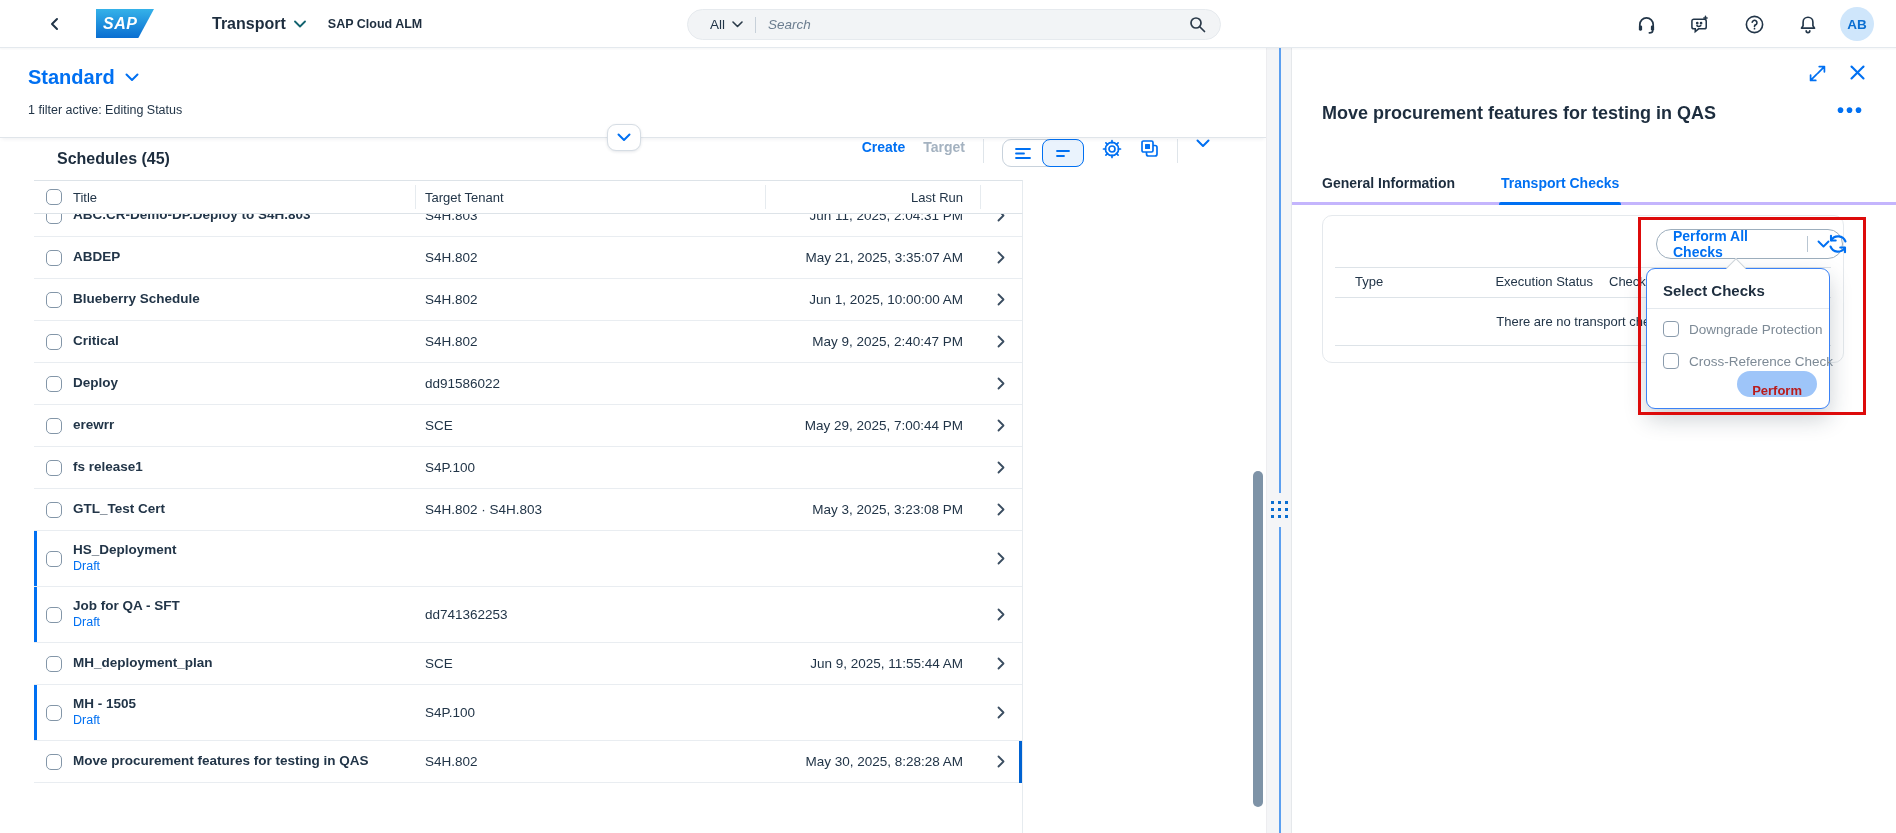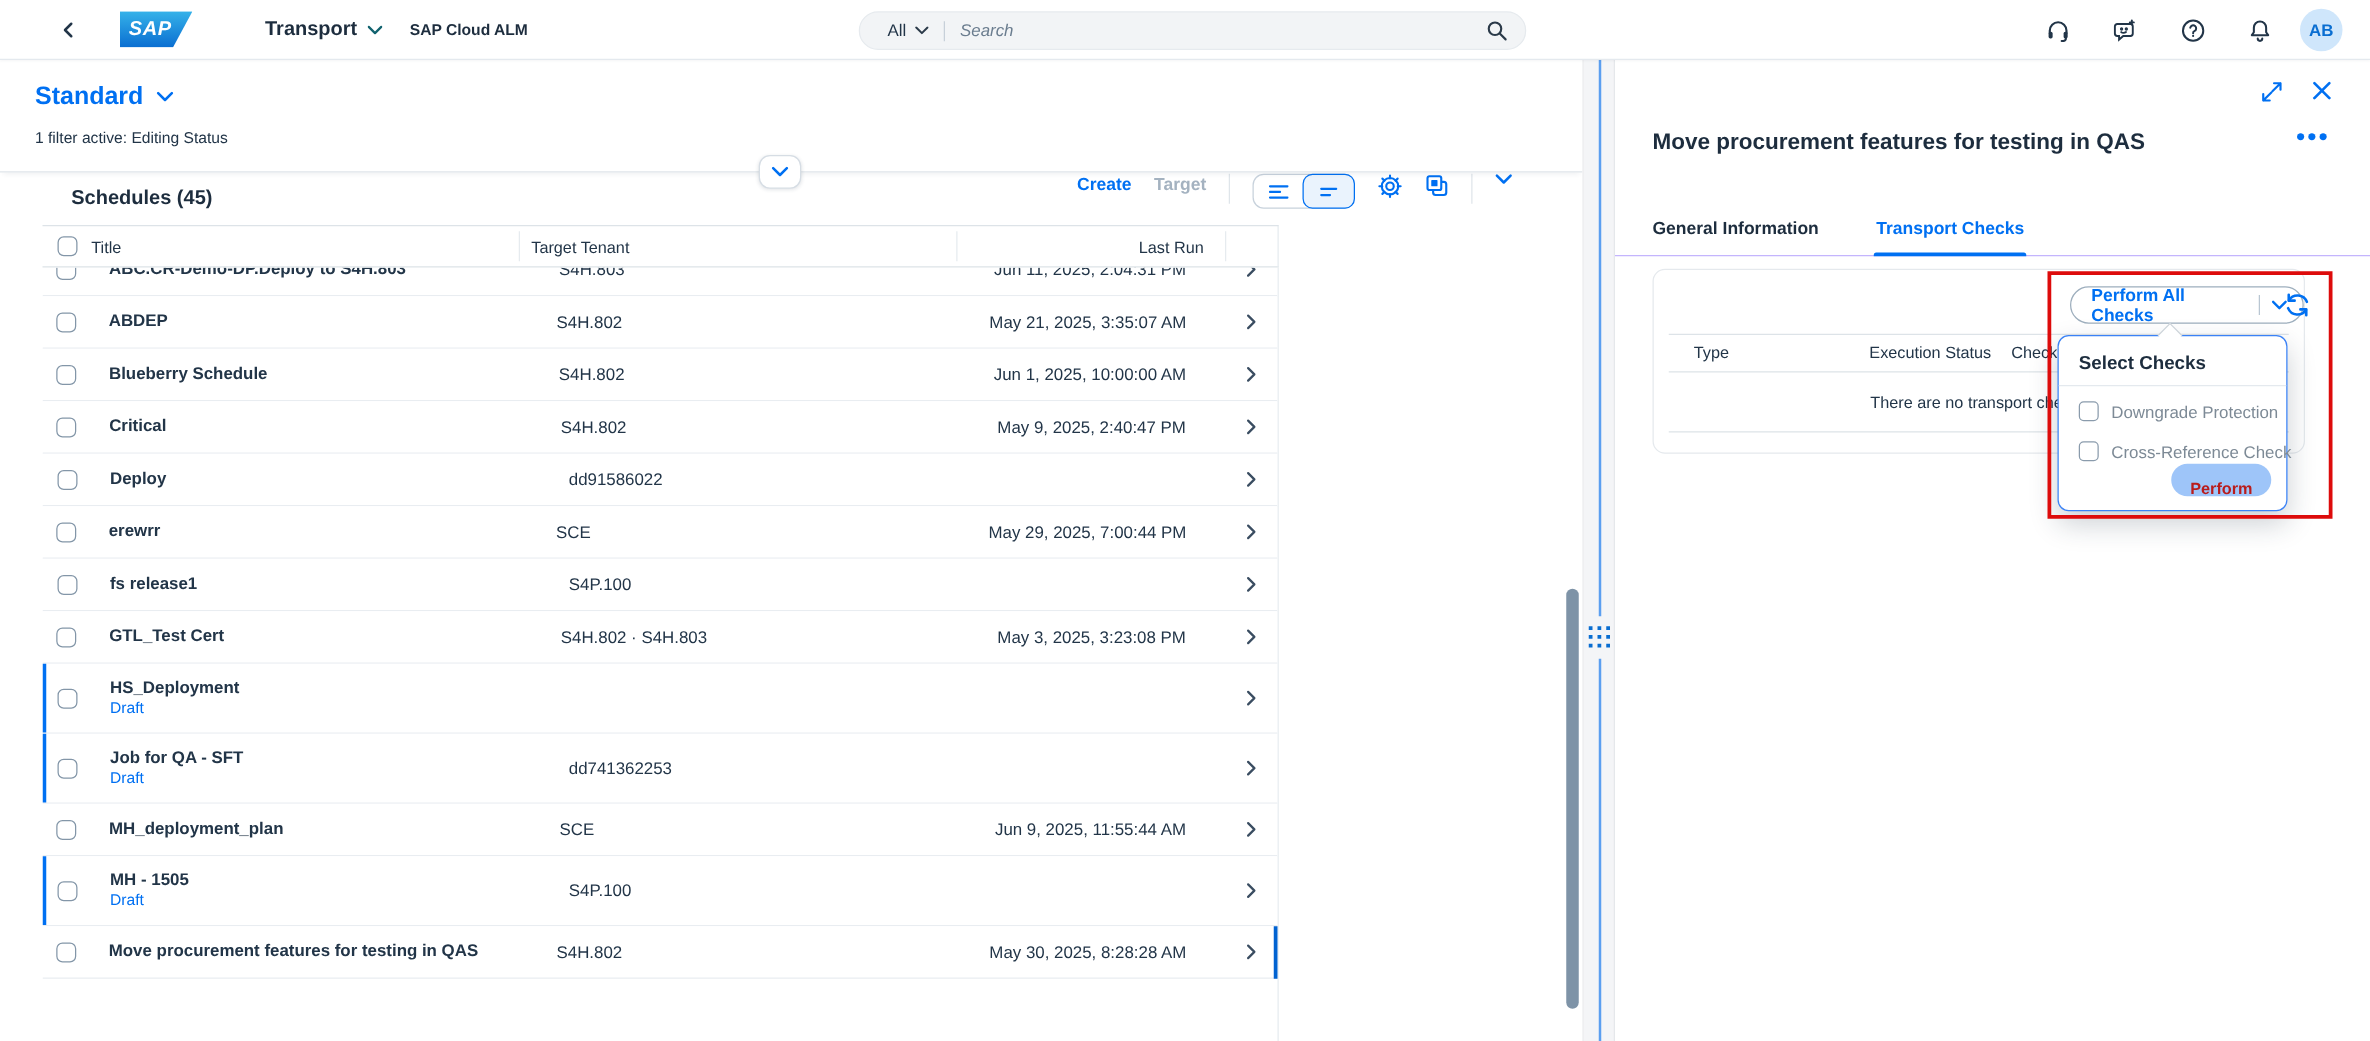--- a/index.html
+++ b/index.html
@@ -75,21 +75,21 @@
 
   
   .table { position:absolute; left:34px; top:180px; width:989px; bottom:0; }
   .thead {
     position:relative; height:34px; display:flex; align-items:center;
     border-top:1px solid #dde3e8; border-bottom:1px solid #dde3e8; border-right:1px solid #e6ebef;
     font-size:13px; color:#223548; background:#fff; z-index:2;
   }
   .thead .cdiv { position:absolute; top:4px; bottom:4px; width:1px; background:#e6ebef; }
   .rows { position:absolute; left:0; right:0; top:34px; bottom:0; overflow:hidden; border-right:1px solid #e6ebef; }
-  .row { position:relative; height:42px; display:flex; align-items:center; border-bottom:1px solid #e9edf1; cursor:pointer; background:#fff;gap:15px; }
+  .row { position:relative; height:42px; display:flex; align-items:center; border-bottom:1px solid #e9edf1; cursor:pointer; background:#fff; }
   .row.draft { height:56px; }
   .row.clipped { margin-top:-19px; }
   .row.draft::before { content:""; position:absolute; left:0; top:0; bottom:0; width:3px; background:#0070f2; }
   .row.selected::after { content:""; position:absolute; right:-1px; top:0; bottom:-1px; width:4px; background:#0062d1; }
   .c-check { width:39px; display:flex; justify-content:center; }
   .cbx { width:16px; height:16px; border:1.5px solid #8396a8; border-radius:5px; background:#fff; cursor:pointer; flex:none; }
   .c-title { width:352px; padding-right:10px; }
   .c-title .t { font-size:13.5px; font-weight:700; color:#223548; line-height:1.2; display:block;
                 white-space:nowrap; overflow:hidden; text-overflow:ellipsis; }
   .c-title .d { font-size:12.5px; color:#0070f2; line-height:1.3; display:block; }
@@ -112,21 +112,21 @@
                     gap:3px; justify-content:center; align-content:center; cursor:col-resize; }
   .splitter .grip i { width:3px; height:3px; background:#0a6ed1; }
 
   
   .rpanel { position:absolute; left:1292px; top:48px; right:0; bottom:0; background:#fff; }
   .rp-icons { position:absolute; right:30px; top:16px; display:flex; gap:22px; color:#0070f2; }
   .rp-icons .ic { cursor:pointer; }
   .rp-title { position:absolute; left:30px; top:55px; width:500px; font-size:18px; font-weight:700; color:#1d2d3e;
               white-space:nowrap; overflow:hidden; text-overflow:ellipsis; }
   .rp-more { position:absolute; right:32px; top:52px; color:#0070f2; font-size:20px; font-weight:700; letter-spacing:2px; cursor:pointer; line-height:1; }
-  .tabs { position:absolute; left:0; right:0; top:112px; height:45px; border-bottom:1px solid #c4b5fd; display:flex; align-items:center; padding-left:30px; gap:46px; }
+  .tabs { position:absolute; left:0; right:0; top:112px; height:45px; border-bottom:3px solid #c4b5fd; display:flex; align-items:flex-start; padding-left:30px; gap:46px; }
   .tab { font-size:14px; font-weight:700; color:#1d2d3e; cursor:pointer; position:relative; height:45px; display:flex; align-items:center; }
   .tab.active { color:#0070f2; }
   .tab.active::after { content:""; position:absolute; left:-2px; right:-2px; bottom:0; height:3px; background:#0070f2; border-radius:2px 2px 0 0; }
 
   .card { position:absolute; left:30px; top:167px; width:522px; height:148px; border:1px solid #e5e9ed; border-radius:10px; background:#fff; }
   .pab {
     position:absolute; left:333px; top:13px; height:30px; border:1px solid #9daebd; border-radius:15px;
     display:flex; align-items:center; background:#fff; cursor:pointer; color:#0070f2;
   }
   .pab .lbl { font-size:14px; font-weight:600; padding:0 9px 0 16px; }

